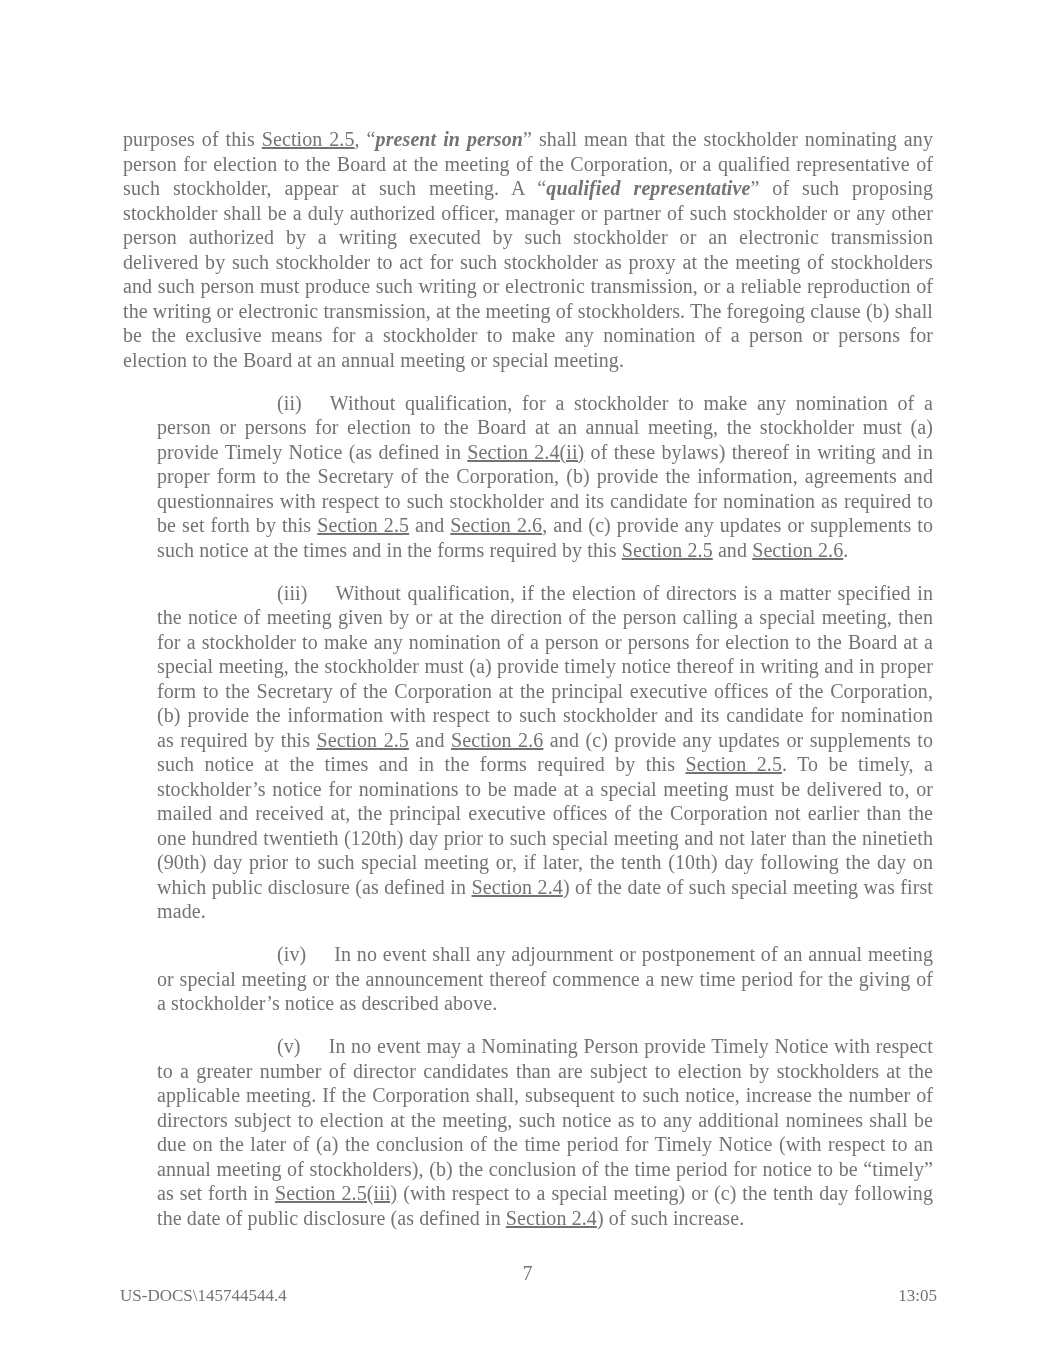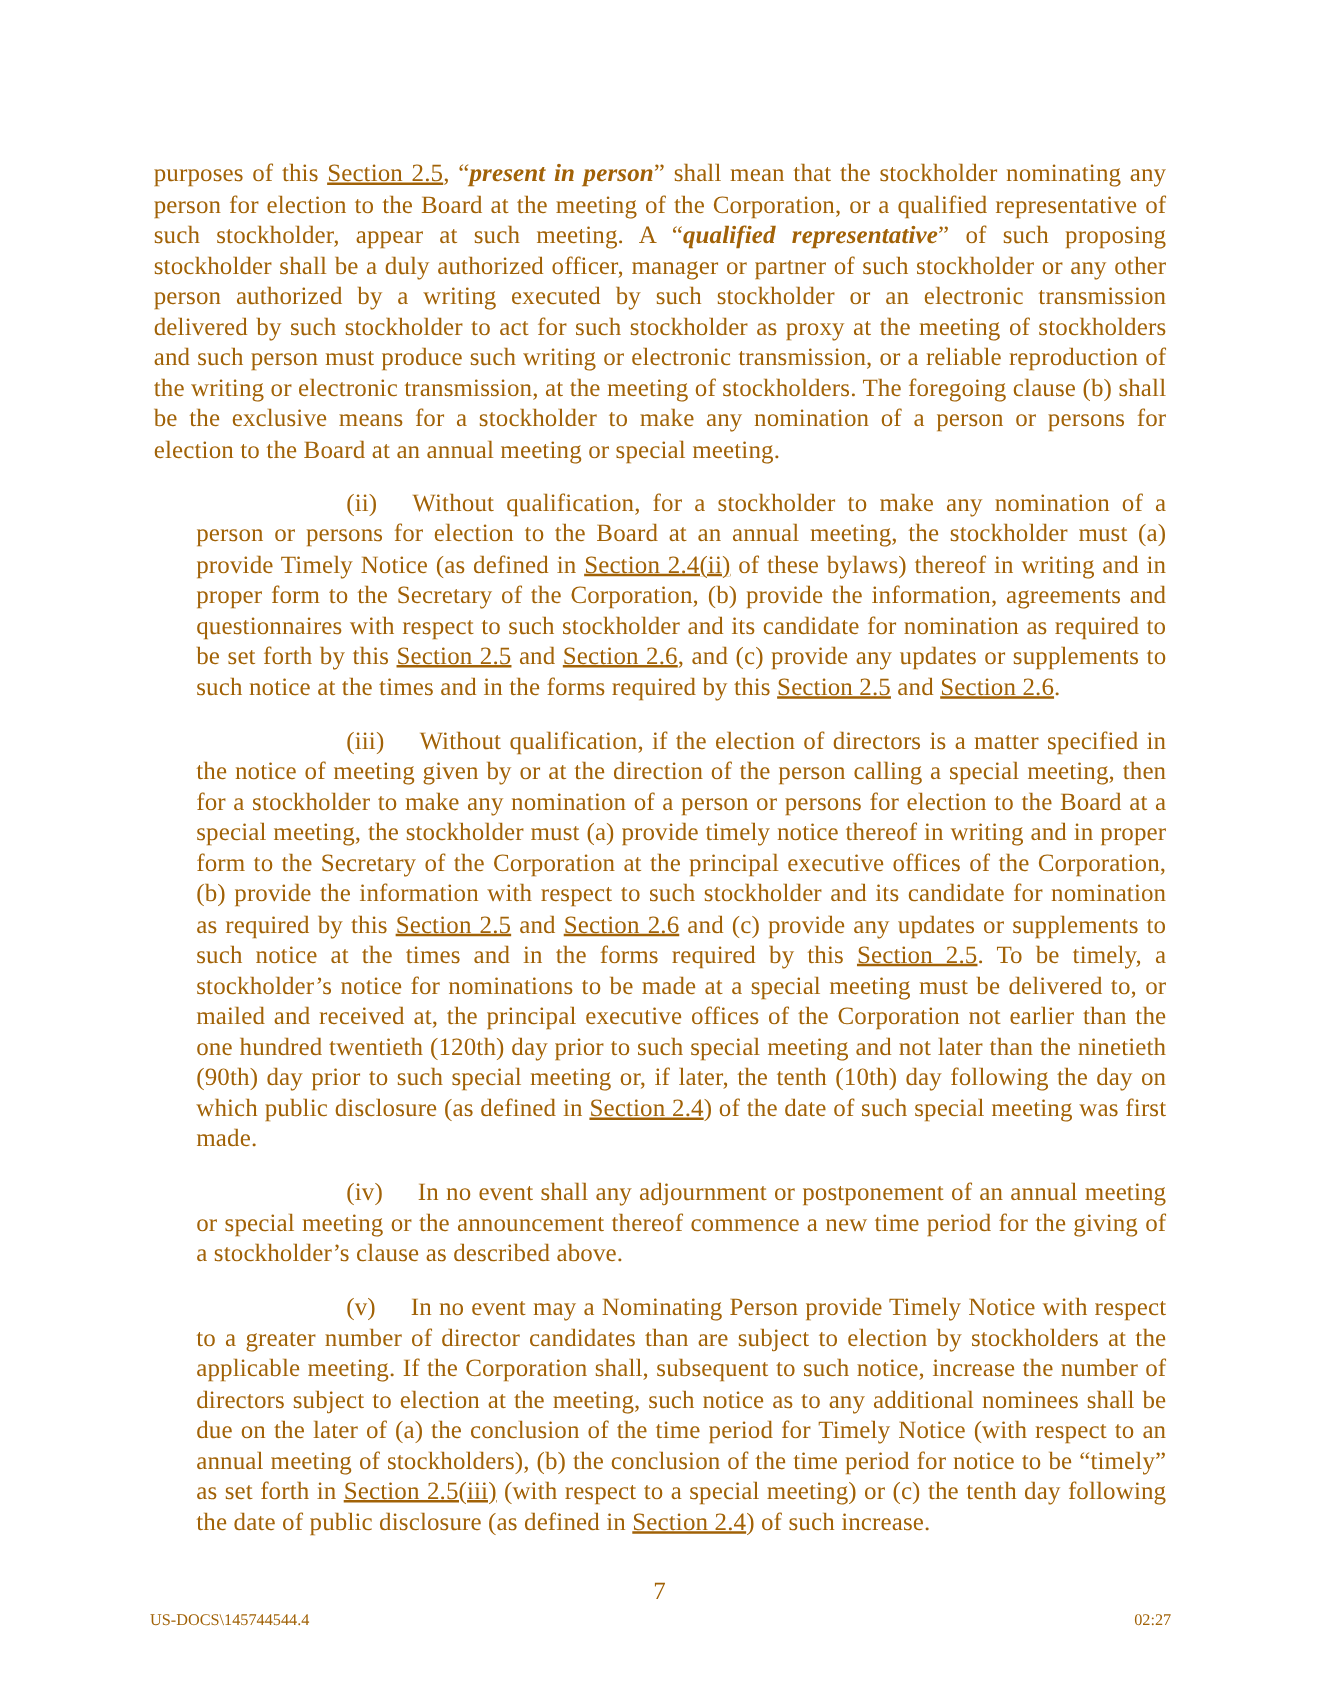--- a/index.html
+++ b/index.html
@@ -5,21 +5,21 @@
   html, body {
     margin: 0;
     padding: 0;
     background: #ffffff;
   }
   .page {
     position: relative;
     width: 1055px;
     height: 1365px;
     background: #ffffff;
-    color: #a16207;
+    color: #737373;
     font-family: "Liberation Serif", "DejaVu Serif", serif;
     overflow: hidden;
   }
   .content {
     position: absolute;
     left: 123px;
     top: 127px;
     width: 810px;
   }
   .content p.para {
@@ -54,35 +54,35 @@
     line-height: 24px;
   }
   .footer-row {
     position: absolute;
     top: 1288px;
     left: 120px;
     right: 118px;
     display: flex;
     justify-content: space-between;
     align-items: center;
-    font-size: 13px;
+    font-size: 17px;
     line-height: 16px;
   }
 </style>
 </head>
 <body>
 
 <div class="page">
   <div class="content">
       <p class="para"><span class="plain">purposes of this </span><span class="u">Section 2.5</span><span class="plain">, “</span><span class="bi">present in person</span><span class="plain">” shall mean that the stockholder nominating any person for election to the Board at the meeting of the Corporation, or a qualified representative of such stockholder, appear at such meeting. A “</span><span class="bi">qualified representative</span><span class="plain">” of such proposing stockholder shall be a duly authorized officer, manager or partner of such stockholder or any other person authorized by a writing executed by such stockholder or an electronic transmission delivered by such stockholder to act for such stockholder as proxy at the meeting of stockholders and such person must produce such writing or electronic transmission, or a reliable reproduction of the writing or electronic transmission, at the meeting of stockholders. The foregoing clause (b) shall be the exclusive means for a stockholder to make any nomination of a person or persons for election to the Board at an annual meeting or special meeting.</span></p>
       <p class="para indented"><span>(ii)</span><span class="tab"></span><span class="plain">Without qualification, for a stockholder to make any nomination of a person or persons for election to the Board at an annual meeting, the stockholder must (a) provide Timely Notice (as defined in </span><span class="u">Section 2.4(ii)</span><span class="plain"> of these bylaws) thereof in writing and in proper form to the Secretary of the Corporation, (b) provide the information, agreements and questionnaires with respect to such stockholder and its candidate for nomination as required to be set forth by this </span><span class="u">Section 2.5</span><span class="plain"> and </span><span class="u">Section 2.6</span><span class="plain">, and (c) provide any updates or supplements to such notice at the times and in the forms required by this </span><span class="u">Section 2.5</span><span class="plain"> and </span><span class="u">Section 2.6</span><span class="plain">.</span></p>
       <p class="para indented"><span>(iii)</span><span class="tab"></span><span class="plain">Without qualification, if the election of directors is a matter specified in the notice of meeting given by or at the direction of the person calling a special meeting, then for a stockholder to make any nomination of a person or persons for election to the Board at a special meeting, the stockholder must (a) provide timely notice thereof in writing and in proper form to the Secretary of the Corporation at the principal executive offices of the Corporation, (b) provide the information with respect to such stockholder and its candidate for nomination as required by this </span><span class="u">Section 2.5</span><span class="plain"> and </span><span class="u">Section 2.6</span><span class="plain"> and (c) provide any updates or supplements to such notice at the times and in the forms required by this </span><span class="u">Section 2.5</span><span class="plain">. To be timely, a stockholder’s notice for nominations to be made at a special meeting must be delivered to, or mailed and received at, the principal executive offices of the Corporation not earlier than the one hundred twentieth (120th) day prior to such special meeting and not later than the ninetieth (90th) day prior to such special meeting or, if later, the tenth (10th) day following the day on which public disclosure (as defined in </span><span class="u">Section 2.4</span><span class="plain">) of the date of such special meeting was first made.</span></p>
-      <p class="para indented"><span>(iv)</span><span class="tab"></span><span class="plain">In no event shall any adjournment or postponement of an annual meeting or special meeting or the announcement thereof commence a new time period for the giving of a stockholder’s clause as described above.</span></p>
+      <p class="para indented"><span>(iv)</span><span class="tab"></span><span class="plain">In no event shall any adjournment or postponement of an annual meeting or special meeting or the announcement thereof commence a new time period for the giving of a stockholder’s notice as described above.</span></p>
       <p class="para indented"><span>(v)</span><span class="tab"></span><span class="plain">In no event may a Nominating Person provide Timely Notice with respect to a greater number of director candidates than are subject to election by stockholders at the applicable meeting. If the Corporation shall, subsequent to such notice, increase the number of directors subject to election at the meeting, such notice as to any additional nominees shall be due on the later of (a) the conclusion of the time period for Timely Notice (with respect to an annual meeting of stockholders), (b) the conclusion of the time period for notice to be “timely” as set forth in </span><span class="u">Section 2.5(iii)</span><span class="plain"> (with respect to a special meeting) or (c) the tenth day following the date of public disclosure (as defined in </span><span class="u">Section 2.4</span><span class="plain">) of such increase.</span></p>
     </div>
 
   <div class="page-number">7</div>
 
   <div class="footer-row">
     <span>US-DOCS\145744544.4</span>
-    <span>02:27</span>
+    <span>13:05</span>
   </div>
 </div>
 
 </body></html>

